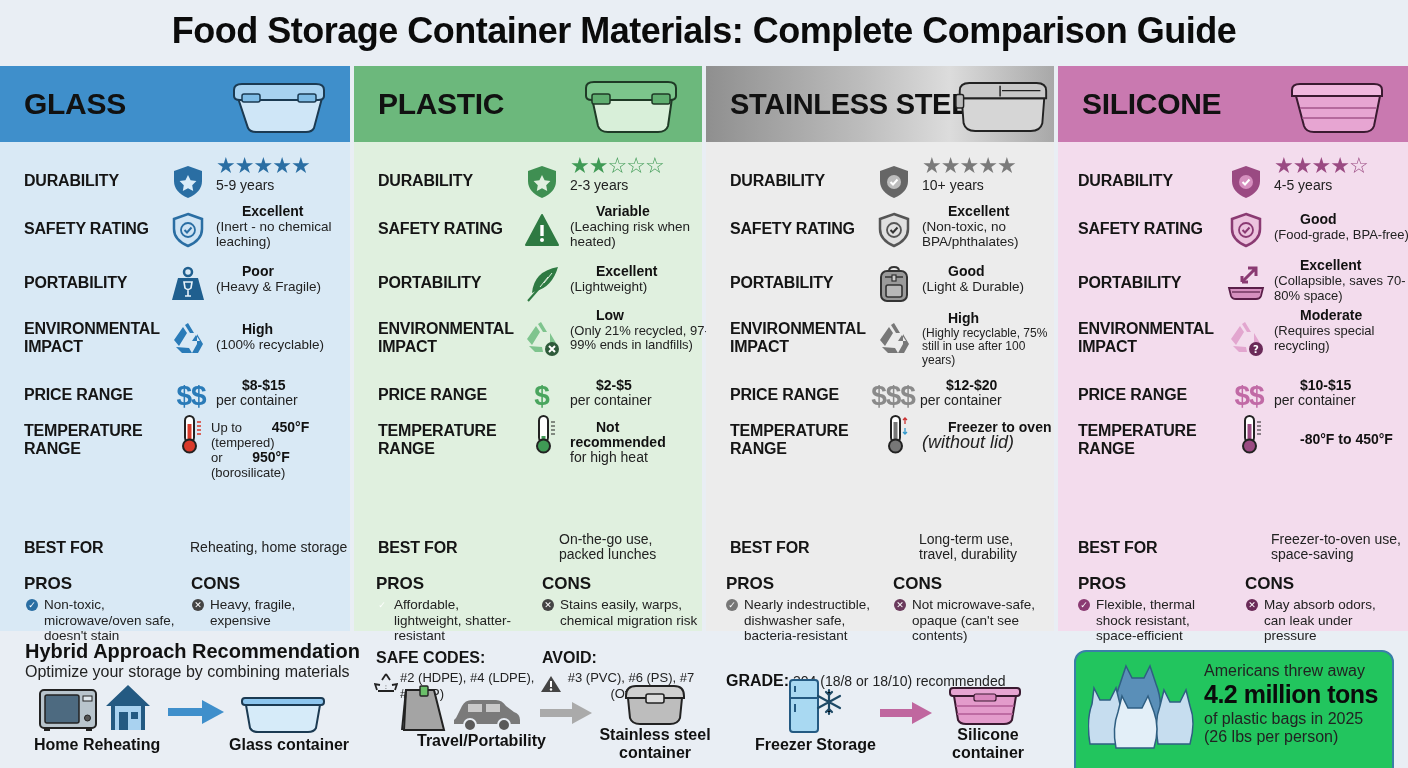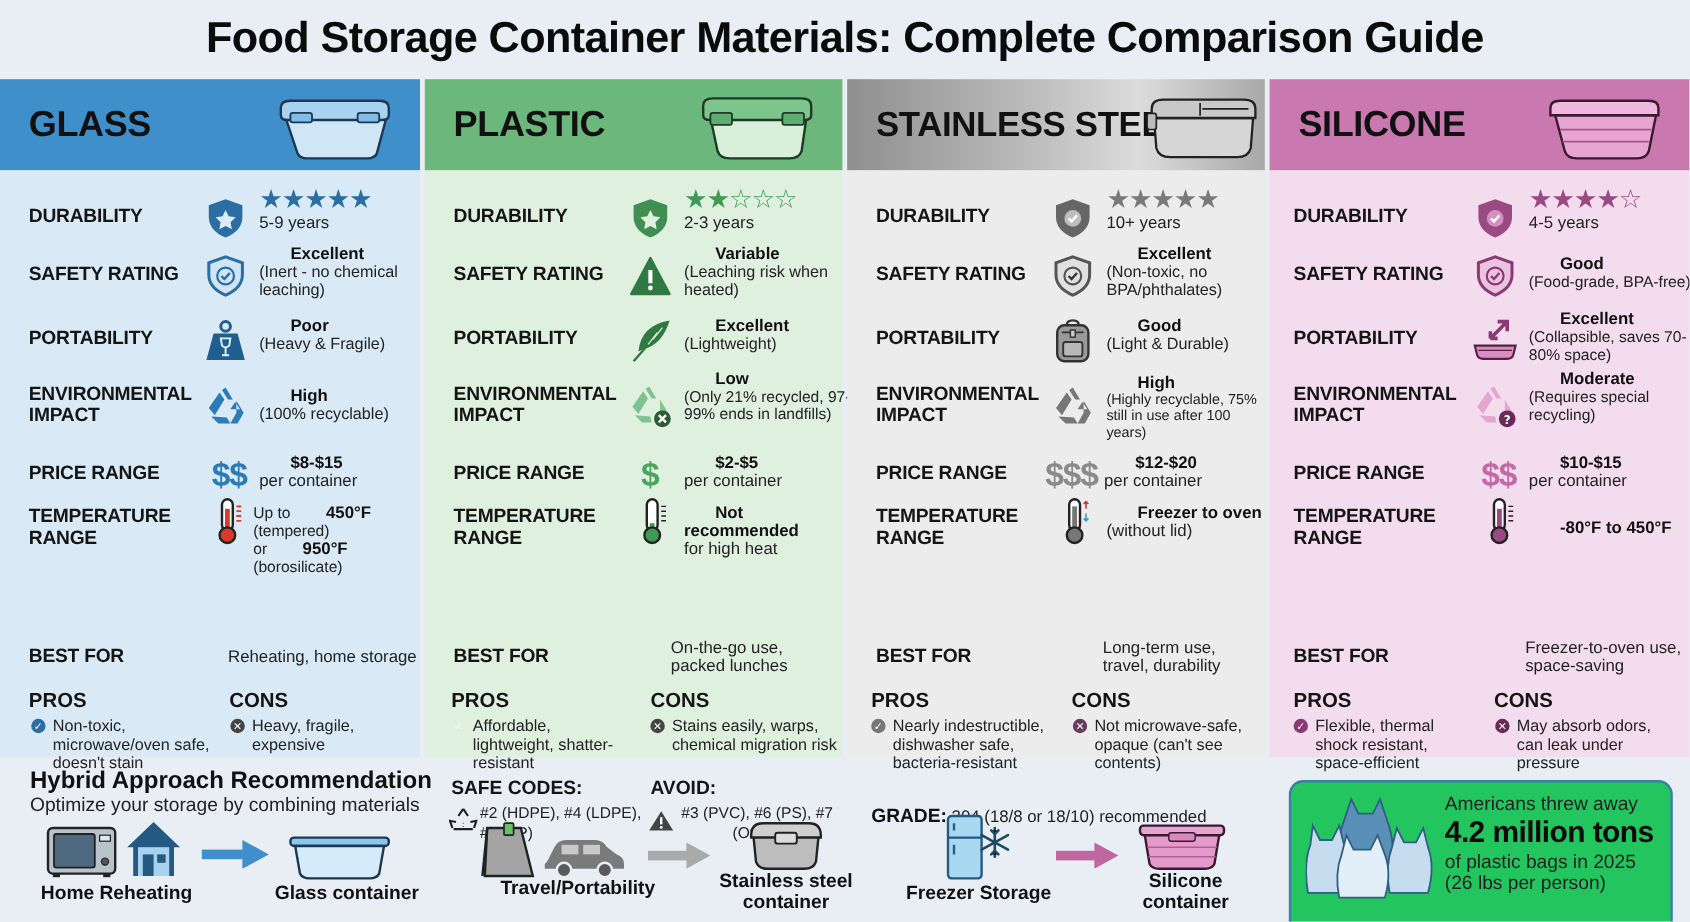--- a/index.html
+++ b/index.html
@@ -372,21 +372,21 @@
         <svg width="26" height="40" viewBox="0 0 26 40">
             <rect x="6" y="2" width="9" height="26" rx="4.5" fill="#fff" stroke="#222" stroke-width="2"></rect>
             <rect x="8.5" y="8" width="4" height="22" fill="#777"></rect>
             <circle cx="10.5" cy="32" r="6.5" fill="#777" stroke="#222" stroke-width="2"></circle>
             <path d="M20 10 L20 4 M18 6 L20 4 L22 6" stroke="#c33" stroke-width="1.3" fill="none"></path>
             <path d="M20 14 L20 20 M18 18 L20 20 L22 18" stroke="#39c" stroke-width="1.3" fill="none"></path>
           </svg>
       </div>
       <div class="val" style="top:6px;width:140px;">
         <b>Freezer to oven</b>
-        <div style="font-size:14px;">(without lid)</div>
+        <div style="font-size:18px;font-style:italic;">(without lid)</div>
       </div>
     </div>
     <div class="lbl" style="top:397px;">BEST FOR</div>
     <div class="val" style="top:390px;left:213px;width:120px;font-size:14px;">Long-term use, travel, durability</div>
     <div class="pc-h" style="left:20px;top:432px;">PROS</div>
     <div class="pc-h" style="left:187px;top:432px;">CONS</div>
     <div class="pc-t" style="left:38px;top:455px;width:142px;"><span class="dot" style="background:#777;">✓</span><span>Nearly indestructible, dishwasher safe, bacteria-resistant</span></div>
     <div class="pc-t" style="left:206px;top:455px;width:140px;"><span class="dot" style="background:#6a3a5c;">✕</span><span>Not microwave-safe, opaque (can't see contents)</span></div>
     <div class="foot" style="left:20px;top:530px;"><b>GRADE:</b> <span>304 (18/8 or 18/10) recommended</span></div>
   </div>

